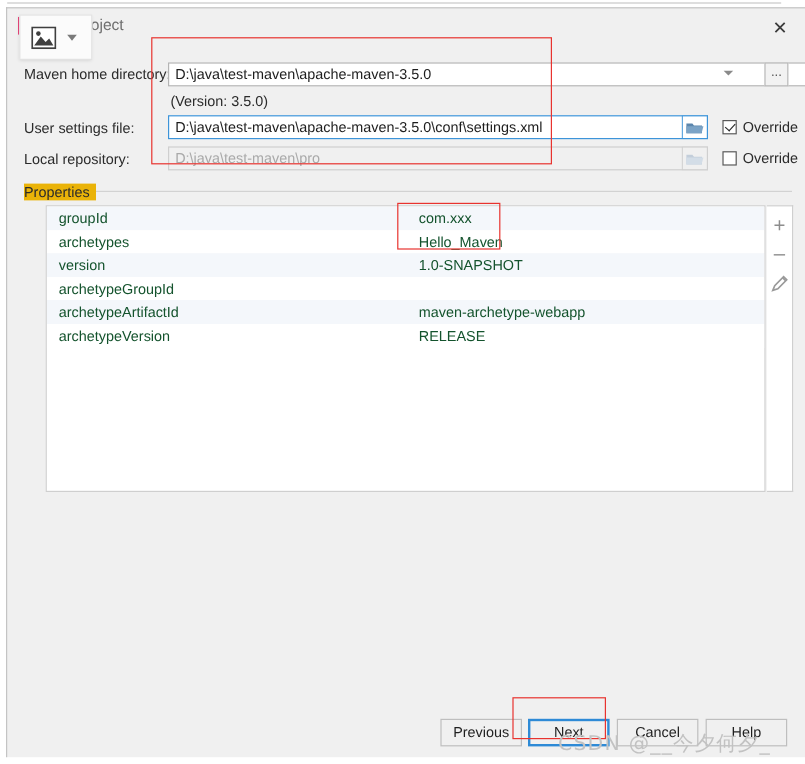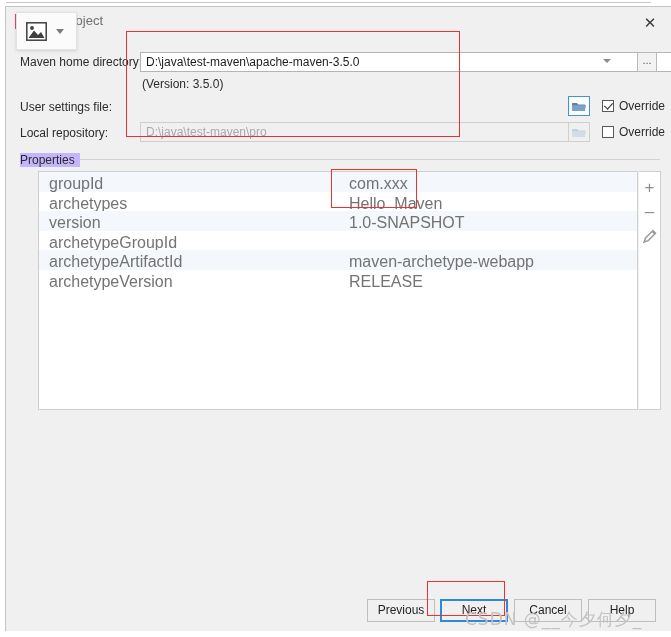--- a/index.html
+++ b/index.html
@@ -219,21 +219,21 @@
     transform: rotate(42deg);
   }
 
   
   .grp-label {
     position: absolute;
     left: 14px;
     top: 146px;
     font-size: 12px;
     color: #2b2b2b;
-    background: #c4b5fd;
+    background: #eab308;
     padding-right: 5px;
     z-index: 3;
   }
   .grp-line {
     position: absolute;
     left: 14px;
     top: 152px;
     width: 640px;
     height: 1px;
     background: #d2d2d2;
@@ -246,22 +246,22 @@
     width: 600px;
     height: 239px;
     box-sizing: border-box;
     background: #ffffff;
     border: 1px solid #cfcfcf;
     overflow: hidden;
   }
   .prop-row {
     height: 19.6px;
     position: relative;
-    font-size: 16px;
-    color: #737373;
+    font-size: 12px;
+    color: #14532d;
   }
   .prop-row.odd  { background: #f4f7fb; }
   .prop-row.even { background: #ffffff; }
   .prop-key {
     position: absolute;
     left: 10px;
     top: 3px;
   }
   .prop-val {
     position: absolute;
@@ -359,20 +359,21 @@
 
   <span class="lbl lbl-maven">Maven home directory:</span>
   <span class="lbl lbl-user">User settings file:</span>
   <span class="lbl lbl-local">Local repository:</span>
 
   <div class="field f-maven">D:\java\test-maven\apache-maven-3.5.0</div>
   <span class="combo-arrow"></span>
   <div class="ellipsis-btn">...</div>
   <span class="version-note">(Version: 3.5.0)</span>
 
+  <div class="field f-user focused">D:\java\test-maven\apache-maven-3.5.0\conf\settings.xml</div>
   <span class="folder-btn fb-user">
     <svg width="22" height="20" viewBox="0 0 22 20">
       <rect x="0.5" y="0.5" width="21" height="19" fill="#ffffff" stroke="#3d94d9"></rect>
       <path d="M4 7 h5 l1.3 1.6 h6.7 v6.4 h-13 z" fill="#5b86ad"></path>
       <path d="M4 9.2 h14.2 l-1.6 5.8 h-12.6 z" fill="#7ba3c6"></path>
     </svg>
   </span>
   <span class="chk-row chk-user">
     <span class="chk-box on"></span><span>Override</span>
   </span>

